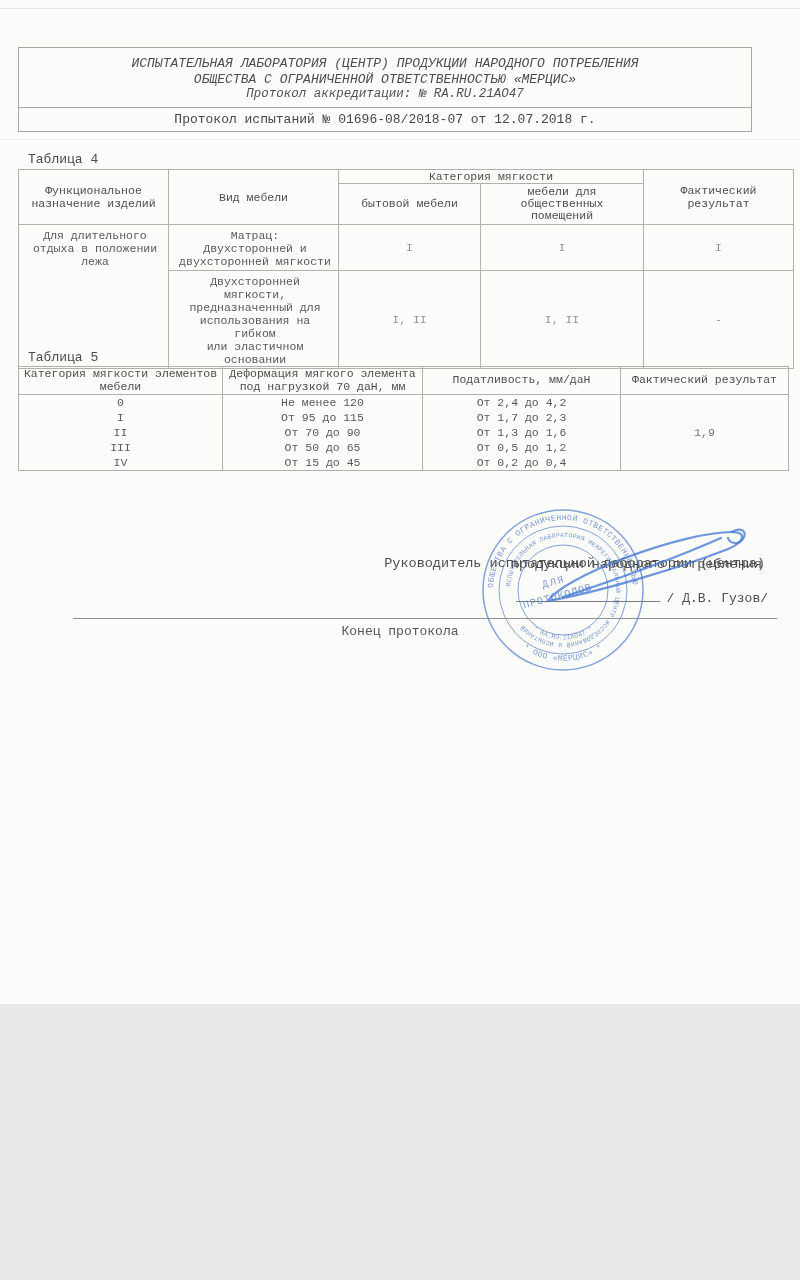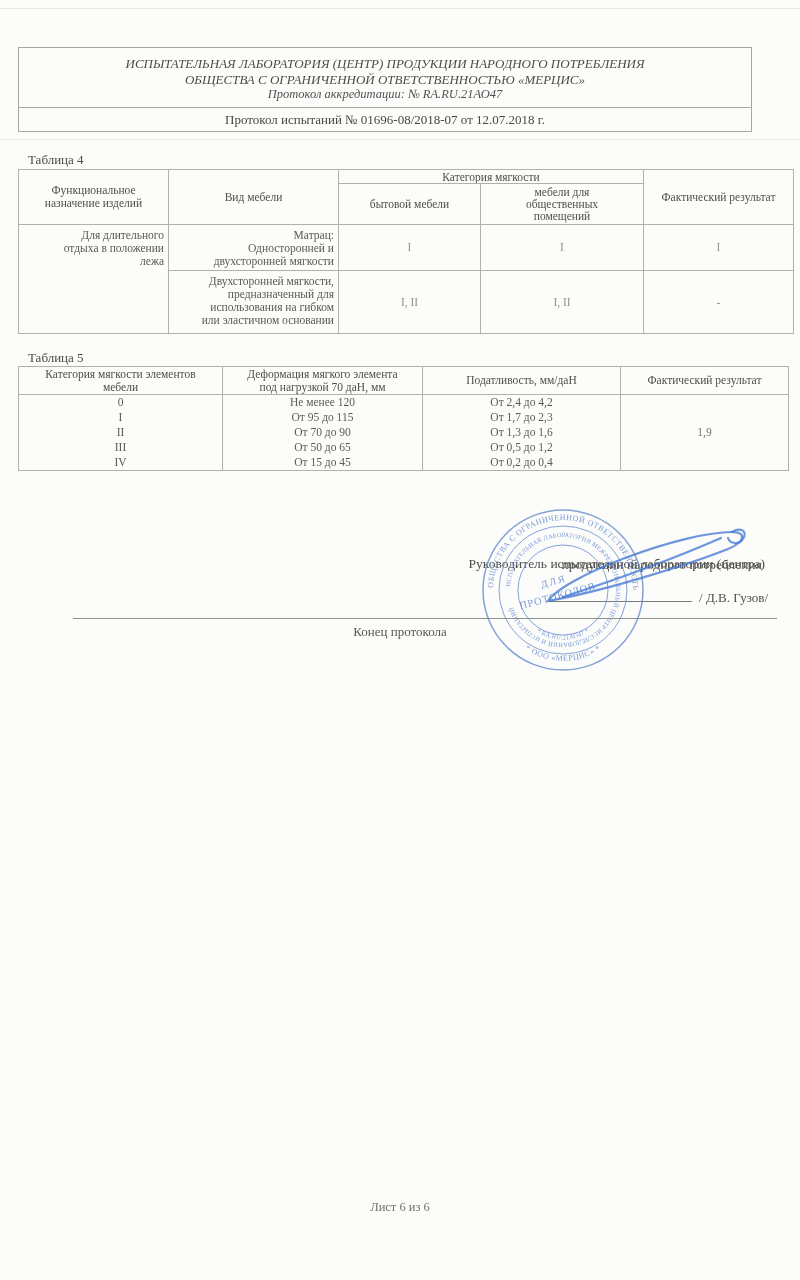--- a/index.html
+++ b/index.html
@@ -1,17 +1,17 @@
 <!DOCTYPE html>
 <html><head>
 <meta charset="utf-8">
 <style>
   html,body{margin:0;padding:0;background:#e9e9e7;}
-  .page{position:relative;width:800px;height:1280px;background:#fcfcfa;overflow:hidden;
-        font-family:Liberation Serif, serif;color:#4e4e4b;}
+  .page{position:relative;width:800px;height:1004px;background:#fcfcfa;overflow:hidden;
+        font-family:Liberation Mono, monospace;color:#4e4e4b;}
   .scanline{position:absolute;height:1px;background:#e9e9e4;}
 
   
   .hbox{position:absolute;left:18px;top:47px;width:732px;border:1px solid #a9a7a0;background:transparent;}
   .hbox .top{padding:8px 6px 5px 6px;text-align:center;font-style:italic;border-bottom:1px solid #a9a7a0;}
   .hbox .l1,.hbox .l2{font-size:13px;line-height:15.5px;color:#4c4c49;}
   .hbox .l3{font-size:12.5px;line-height:15px;color:#515150;}
   .hbox .prot{height:23px;line-height:23px;text-align:center;font-size:13px;color:#474745;}
 
   
@@ -21,21 +21,21 @@
   table{border-collapse:collapse;table-layout:fixed;position:absolute;background:transparent;}
   .t4{left:18px;top:169px;width:775px;}
   .t5{left:18px;top:366px;width:770px;}
   th,td{font-weight:normal;white-space:pre-line;overflow:hidden;}
   .t4 th,.t4 td{border:1px solid #b2b0a9;font-size:11.5px;color:#4e4e4b;}
   .t4 col.c1{width:150px}.t4 col.c2{width:170px}.t4 col.c3{width:142px}.t4 col.c4{width:163px}.t4 col.c5{width:150px}
   .t4 tr.h1 .grp{height:13px;line-height:12px;padding:0;text-align:center;}
   .t4 tr.h2 th{height:40px;line-height:12px;text-align:center;vertical-align:middle;padding:0 4px;margin-top:28px;}
   .t4 th.span2{text-align:center;vertical-align:middle;line-height:13px;padding:0 6px;}
   .t4 td{line-height:13px;}
-  .t4 td.left{text-align:right;vertical-align:top;padding:4px 4px 2px 7px;color:#595955;}
+  .t4 td.left{text-align:center;vertical-align:top;padding:4px 4px 2px 7px;color:#595955;}
   .t4 td.val{text-align:center;vertical-align:middle;color:#92928d;}
   .t4 tr.r1 td{height:37px;}
   .t4 tr.r2 td{height:56px;}
 
   .t5 col.c1{width:204px}.t5 col.c2{width:200px}.t5 col.c3{width:198px}.t5 col.c4{width:168px}
   .t5{border:1px solid #b2b0a9;}
   .t5 th{border:1px solid #b2b0a9;font-size:11.5px;height:27px;line-height:12.5px;
          text-align:center;vertical-align:middle;padding:0 4px;color:#4e4e4b;}
   .t5 td{border-left:1px solid #b2b0a9;border-right:1px solid #b2b0a9;font-size:11.5px;
          height:15px;line-height:15px;text-align:center;vertical-align:middle;color:#5a5a56;padding:0;}
@@ -102,21 +102,21 @@
 общественных
 помещений</th>
       </tr>
     </thead>
     <tbody>
       <tr class="r1">
         <td rowspan="2" class="left" style="padding-top:4px;">Для длительного
 отдыха в положении
 лежа</td>
         <td class="left">Матрац:
-Односторонней и
+Двухсторонней и
 двухсторонней мягкости</td>
         <td class="val">I</td>
         <td class="val">I</td>
         <td class="val">I</td>
       </tr>
       <tr class="r2">
         <td class="left">Двухсторонней мягкости,
 предназначенный для
 использования на гибком
 или эластичном основании</td>

